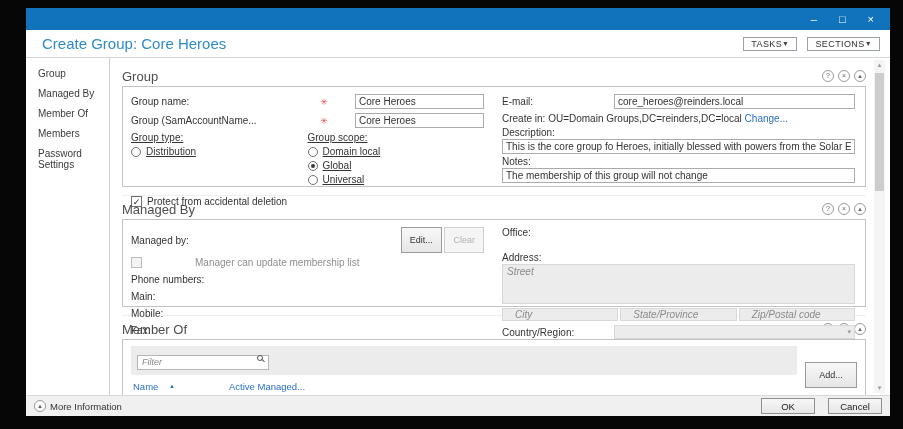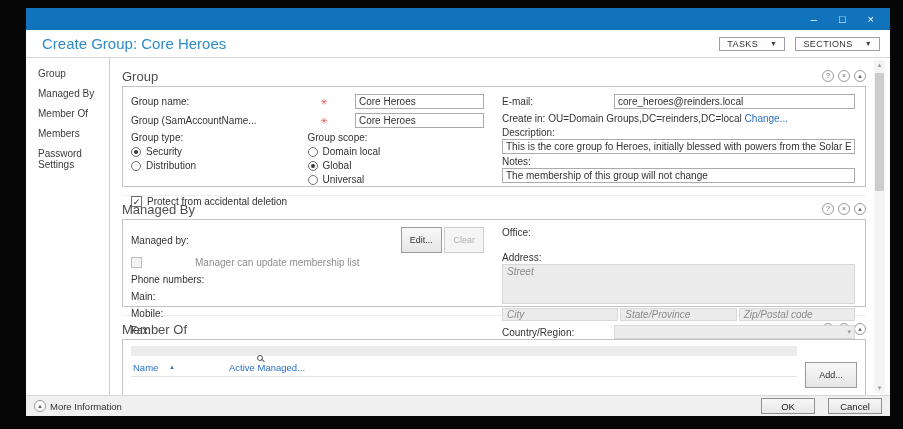--- a/index.html
+++ b/index.html
@@ -9,21 +9,21 @@
 
   
   .titlebar { height:22px; background:#1173bc; flex:none; display:flex; justify-content:flex-end;
               align-items:center; gap:22px; padding-right:16px; }
   .tb-btn { color:#fff; font-size:11px; line-height:11px; cursor:default; }
 
   
   .page-header { height:28px; flex:none; display:flex; align-items:center; padding:0 10px 0 16px;
                  background:#fff; border-bottom:1px solid #d6d6d6; }
   .page-title { flex:1; font-size:15px; color:#2e8bc8; }
-  .hdr-btn { height:14px; display:flex; align-items:center; gap:12px; padding:0 7px; margin-left:10px;
+  .hdr-btn { height:14px; display:flex; align-items:center; padding:0 7px; margin-left:10px;
              background:#fdfdfd; border:1px solid #99a0a8; color:#333; font-size:9px; letter-spacing:.4px; }
   .hdr-btn .dd { font-size:7px; color:#444; }
 
   
   .wbody { flex:1; display:flex; min-height:0; }
   .sidebar { width:84px; flex:none; border-right:1px solid #d0d0d0; padding:10px 4px 0 12px; }
   .side-item { font-size:10px; color:#3b3b3b; margin-bottom:9px; cursor:default; }
   .content { flex:1; position:relative; padding:4px 24px 0 12px; overflow:hidden; }
 
   
@@ -45,21 +45,21 @@
   .col { flex:1; min-width:0; font-size:10px; color:#333; }
 
   .frow { display:flex; align-items:center; margin-bottom:4px;gap:24px; }
   .w162 { width:162px; flex:none; }
   .w88  { width:88px;  flex:none; }
   .req { width:14px; flex:none; color:#e0524e; font-size:9px; text-align:center; }
   .txt { flex:1; height:15px; border:1px solid #ababab; font-size:10px; padding:0 3px; color:#333; min-width:0; }
   .txt.full { width:100%; flex:none; }
   input::placeholder { font-style:italic; color:#8a8a8a; }
 
-  .two-col { display:flex; margin-top:3px; }
+  .two-col { display:flex; margin-top:3px;text-decoration:underline; }
   .opt-col { flex:1; }
   .radio-row { display:flex; align-items:center; gap:5px; margin-top:3px; }
   .radio { width:10px; height:10px; border:1px solid #707070; border-radius:50%; background:#fff;
            flex:none; position:relative; }
   .radio.checked::after { content:""; position:absolute; inset:2px; background:#3a3a3a; border-radius:50%; }
   .checkbox { width:11px; height:11px; border:1px solid #707070; background:#fff; flex:none;
               font-size:9px; line-height:10px; text-align:center; color:#222; }
   .checkbox.disabled { border-color:#bdbdbd; background:#f3f3f3; }
   .protect { margin-top:11px; }
   .dim { color:#8f8f8f;padding-left:48px; }
@@ -70,21 +70,21 @@
 
   .spread { justify-content:space-between; }
   .mini-btn { font-size:9px; padding:7px 8px; background:linear-gradient(#f8f8f8,#e6e6e6);
               border:1px solid #9a9a9a; color:#333; }
   .mini-btn.disabled { color:#b3b3b3; border-color:#cfcfcf; background:#f5f5f5; }
   .mb-line { margin-top:6px; }
 
   .gray-box { background:#ececec; border:1px solid #d8d8d8; color:#8a8a8a; font-style:italic; font-size:10px; }
   .street { height:40px; padding:1px 4px; margin:1px 0 4px; }
   .addr-row { display:flex; gap:2px; margin-bottom:4px; }
-  .cellbox { flex:1; height:13px; line-height:12px; padding:0 4px; }
+  .cellbox { flex:1; height:13px; line-height:12px; padding:0 12px; }
   .selectbox { flex:1; height:14px; position:relative; }
   .chev { position:absolute; right:3px; top:2px; font-size:7px; color:#9a9a9a; font-style:normal; }
 
   
   .mo-table { flex:1; min-width:0; padding:6px 0 0 8px; }
   .mo-toolbar { background:#ececec; padding:5px 6px; }
   .filter-wrap { position:relative; width:132px; }
   .filter-wrap input { width:100%; height:15px; border:1px solid #b5b5b5; font-size:9px; padding:0 16px 0 4px; }
   .mag { position:absolute; right:6px; top:4px; width:6px; height:6px; border:1px solid #555; border-radius:50%; }
   .mag::after { content:""; position:absolute; width:4px; height:1px; background:#555;
@@ -155,24 +155,20 @@
               <input class="txt" type="text" value="Core Heroes" style="">
             </div>
             <div class="frow">
               <span class="w162">Group (SamAccountName...</span>
               <span class="req">✳</span>
               <input class="txt" type="text" value="Core Heroes" style="">
             </div>
             <div class="two-col">
               <div class="opt-col">
                 <div>Group type:</div>
-                <div class="radio-row">
-                  <span class="radio checked"></span>
-                  <span>Security</span>
-                </div>
                 <div class="radio-row">
                   <span class="radio"></span>
                   <span>Distribution</span>
                 </div>
               </div>
               <div class="opt-col">
                 <div>Group scope:</div>
                 <div class="radio-row">
                   <span class="radio"></span>
                   <span>Domain local</span>
@@ -264,20 +260,21 @@
           <span class="sec-icons">
             <span class="circ-icon">?</span>
             <span class="circ-icon">×</span>
             <span class="circ-icon">▴</span>
           </span>
         </div>
         <div class="panel panel-member">
           <div class="mo-table">
             <div class="mo-toolbar">
               <div class="filter-wrap">
+                <input type="text" placeholder="Filter" style="">
                 <span class="mag"></span>
               </div>
             </div>
             <div class="mo-cols">
               <span class="col-hdr name">
                 <span>Name</span>
                 <span class="sort">▲</span>
               </span>
               <span class="col-hdr">Active Managed...</span>
             </div>

